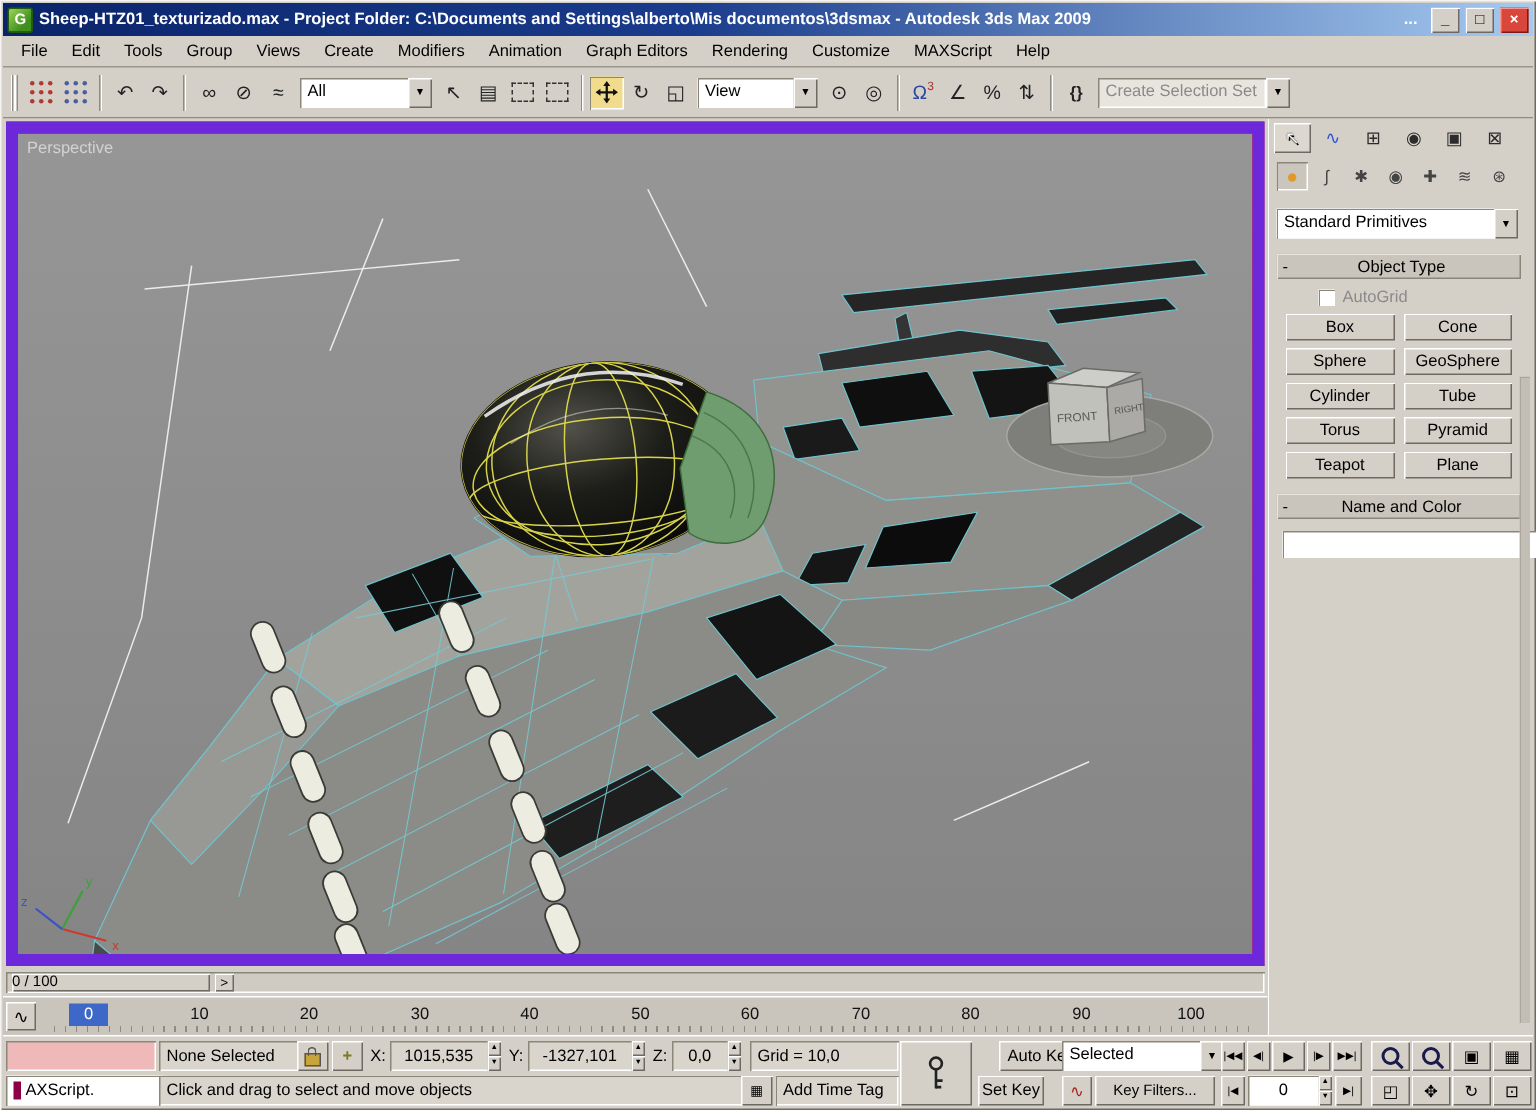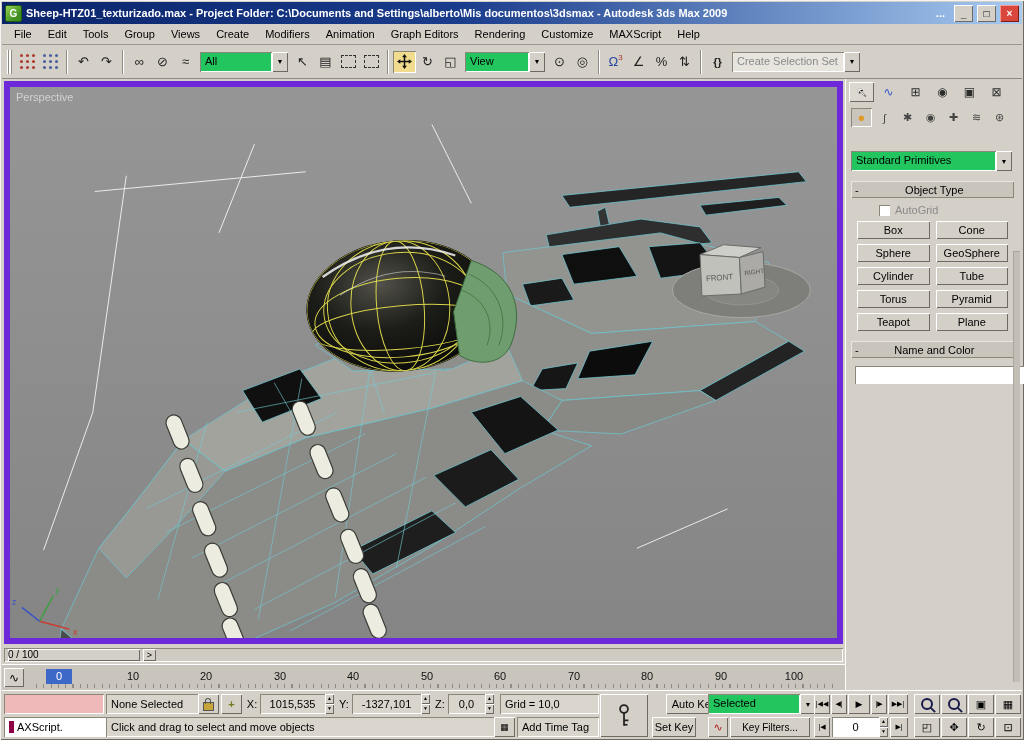--- a/index.html
+++ b/index.html
@@ -35,47 +35,47 @@
        font-size:13px;color:#222;flex:none}
   .tbi.active{background:#f0dc8c;box-shadow:inset 1px 1px 0 #8a8678,inset -1px -1px 0 #fff}
   .sep{width:2px;height:24px;margin:0 4px;flex:none;
        box-shadow:inset 1px 0 0 #8f8b83,inset -1px 0 0 #fff}
   .handle{width:6px;height:24px;margin:0 3px;flex:none;
           box-shadow:inset 1px 0 0 #fff,inset 2px 0 0 #8f8b83,inset 4px 0 0 #fff,inset 5px 0 0 #8f8b83}
   .dg{width:3px;height:3px;border-radius:50%;transform:translate(-6px,-6px)}
   .dg.red{background:#b03a30;box-shadow:6px 0 0 #b03a30,12px 0 0 #b03a30,0 6px 0 #b03a30,6px 6px 0 #b03a30,12px 6px 0 #b03a30,0 12px 0 #b03a30,6px 12px 0 #b03a30,12px 12px 0 #b03a30}
   .dg.blue{background:#4a5f9e;box-shadow:6px 0 0 #4a5f9e,12px 0 0 #4a5f9e,0 6px 0 #4a5f9e,6px 6px 0 #4a5f9e,12px 6px 0 #4a5f9e,0 12px 0 #4a5f9e,6px 12px 0 #4a5f9e,12px 12px 0 #4a5f9e}
   .combo{height:20px;display:flex;align-items:stretch;flex:none;margin:0 3px}
-  .combo .cfield{background:#22c55e;box-shadow:inset 1px 1px 0 #8a8678,inset -1px -1px 0 #fff;
+  .combo .cfield{background:#ffffff;box-shadow:inset 1px 1px 0 #8a8678,inset -1px -1px 0 #fff;
                  padding:3px 5px 0 5px;min-width:50px;white-space:nowrap;overflow:hidden}
   .combo .carrow{width:16px;display:flex;align-items:center;justify-content:center;font-size:7px;
                  background:#d4d0c8;box-shadow:inset 1px 1px 0 #fff,inset -1px -1px 0 #6e6a63}
   .combo.disabled .cfield{color:#8a8a8a;background:#e8e5df}
   .dashed-rect{width:13px;height:11px;border:1px dashed #333}
   .dashed-rect .inner{margin:2px;height:5px;background:#9ab0c8}
   .sup{font-size:8px;margin:-8px 0 0 0;color:#a33}
 
   
   .viewport{position:absolute;left:2px;top:79px;width:843px;height:567px;background:#d4d0c8}
-  .vp-inner{position:absolute;left:2px;top:2px;right:2px;bottom:2px;border:6px solid #6d28d9;
+  .vp-inner{position:absolute;left:2px;top:2px;right:2px;bottom:2px;border:8px solid #6d28d9;
             background:#be185d;overflow:hidden}
   .vp-inner svg{position:absolute;left:0;top:0;width:100%;height:100%}
   .vp-label{position:absolute;left:6px;top:4px;color:#d2d2d2;z-index:2}
 
   
   .cpanel{position:absolute;left:845px;top:79px;width:177px;height:611px;background:#d4d0c8;
           box-shadow:inset 1px 0 0 #fff}
   .cp-tabs{display:flex;height:23px;padding:3px 8px 0 4px;gap:2px}
   .cp-tab{width:25px;height:20px;display:flex;align-items:center;justify-content:center;font-size:12px;color:#2c2c2c}
   .cp-tab.active{background:#dcd8d0;box-shadow:inset 1px 1px 0 #fff,inset -1px -1px 0 #6e6a63}
   .cp-tab .cursor{color:#f8f8f8;text-shadow:0 0 1px #000,1px 1px 0 #000}
   .cp-cats{display:flex;height:23px;padding:3px 10px 0 6px;gap:2px}
   .cp-cat{width:21px;height:19px;display:flex;align-items:center;justify-content:center;font-size:11px;color:#444}
   .cp-cat.active{background:#cac6bd;box-shadow:inset 1px 1px 0 #8a8678,inset -1px -1px 0 #fff;color:#e09a2a;font-size:13px}
-  .cp-combo{margin:20px 10px 2px 6px}
+  .cp-combo{margin:8px 10px 2px 6px}
   .cp-combo .cfield{flex:1}
   .rollout-h{height:17px;margin:10px 8px 0 6px;background:#c9c5bc;display:flex;align-items:center;
              padding:0 4px;box-shadow:inset 1px 1px 0 #e9e6e0,inset -1px -1px 0 #8a8678}
   .rollout-h .rtitle{flex:1;text-align:center}
   .autogrid{display:flex;align-items:center;gap:5px;margin:6px 0 2px 34px;color:#8a8a8a}
   .checkbox{width:11px;height:11px;background:#fff;box-shadow:inset 1px 1px 0 #8a8678,inset -1px -1px 0 #fff}
   .obj-grid{display:grid;grid-template-columns:1fr 1fr;gap:5px 6px;margin:5px 14px 6px 12px}
   .obj-btn{height:18px;display:flex;align-items:center;justify-content:center;
            background:#d4d0c8;box-shadow:inset 1px 1px 0 #fff,inset -1px -1px 0 #6e6a63}
   .name-row{display:flex;align-items:center;gap:7px;margin:8px 14px 0 10px}

